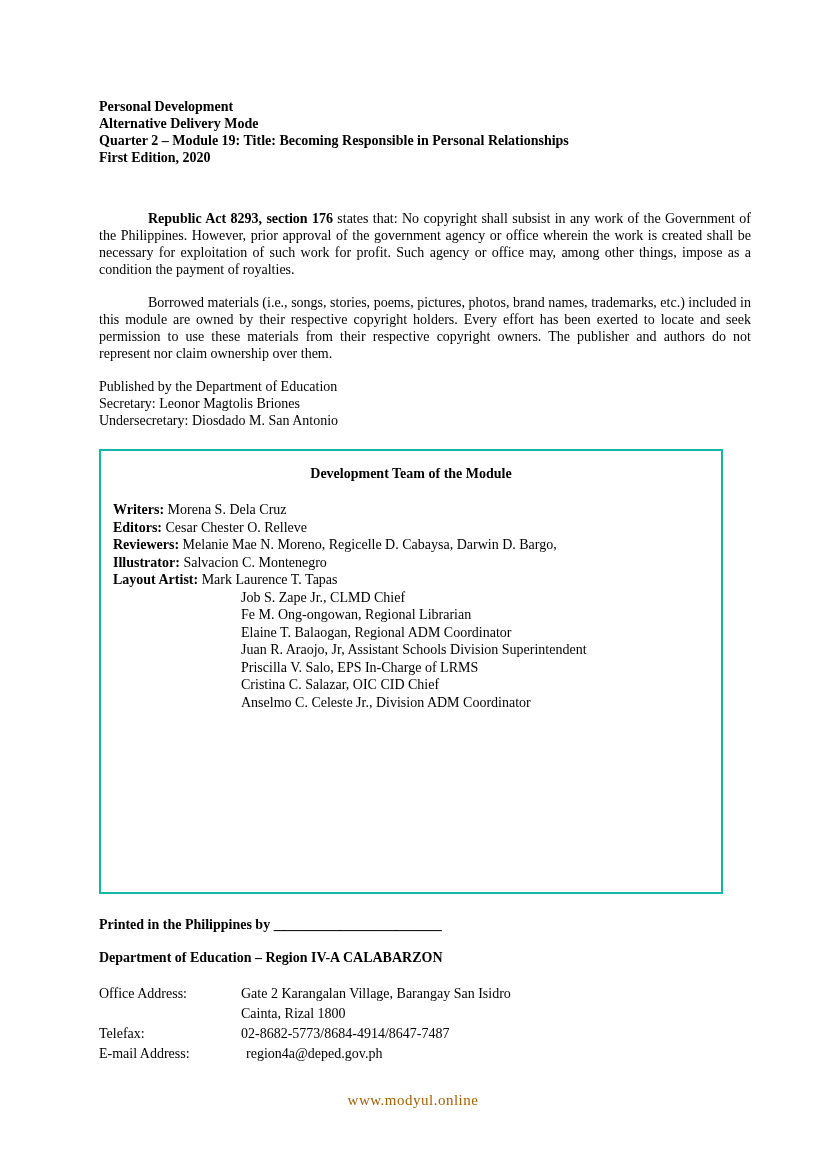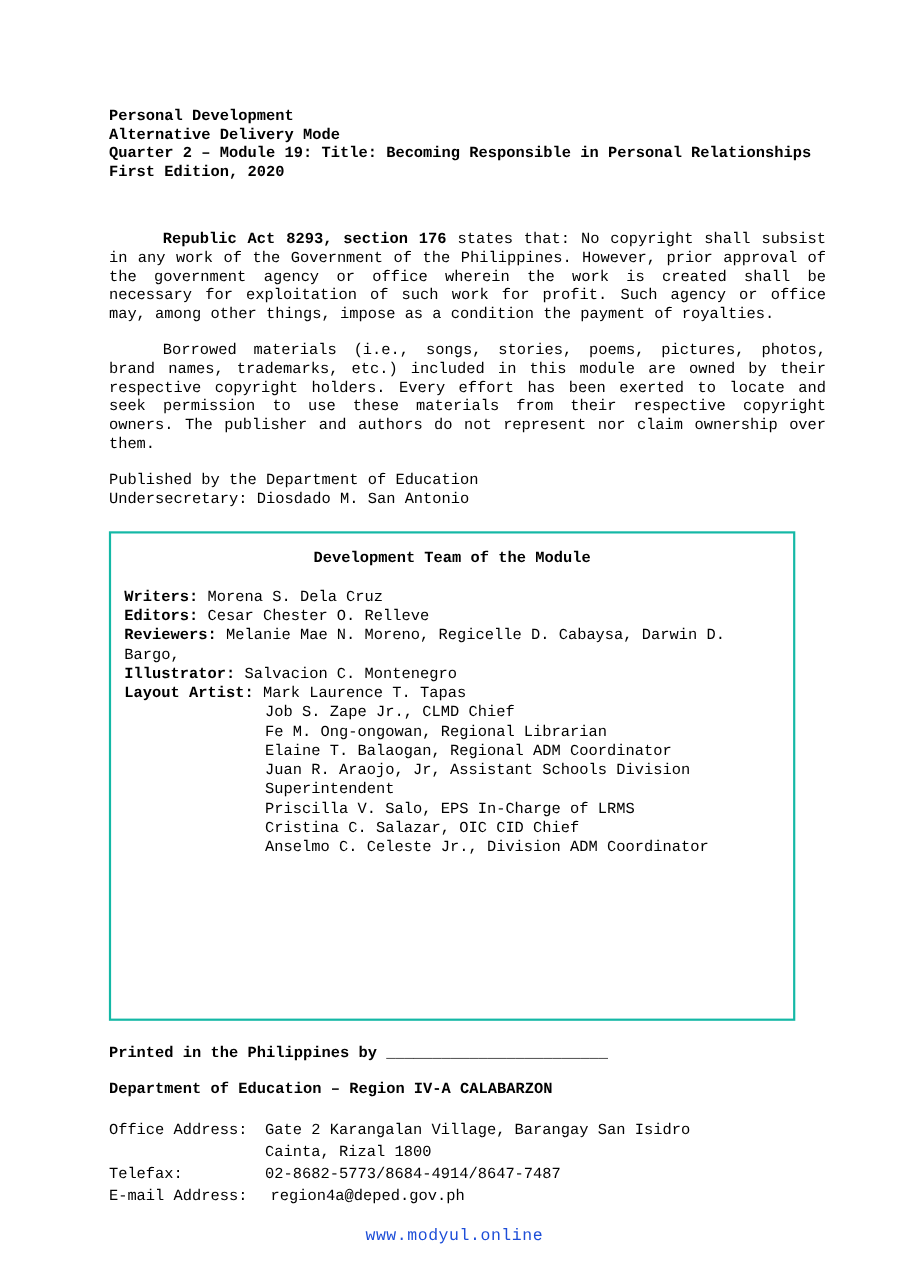--- a/index.html
+++ b/index.html
@@ -2,21 +2,21 @@
 <html><head>
 <meta charset="utf-8">
 <style>
   * { margin: 0; padding: 0; box-sizing: border-box; }
   html, body { background: #ffffff; }
   .page {
     position: relative;
     width: 826px;
     height: 1135px;
     background: #ffffff;
-    font-family: Liberation Mono, monospace;
+    font-family: Liberation Serif, serif;
     font-size: 14px;
     color: #000000;
     overflow: hidden;
     border-radius: 28px;
   }
   .content {
     position: absolute;
     left: 99px;
     top: 98px;
     width: 652px;
@@ -63,23 +63,23 @@
   }
   .contact-block { line-height: 20px; }
   .contact-row { display: flex; }
   .contact-label { width: 142px; flex: 0 0 142px; }
   .contact-value { flex: 1; }
   .contact-value.slight-indent { padding-left: 5px; }
   .watermark {
     position: absolute;
     left: 0;
     right: 0;
-    top: 1115px;
+    top: 1092px;
     text-align: center;
-    color: #1d4ed8;
+    color: #a16207;
     font-size: 15px;
     letter-spacing: 0.5px;
   }
 </style>
 </head>
 <body>
 
 <div class="page">
   <div class="content">
 
@@ -89,20 +89,21 @@
       <div>Quarter 2 – Module 19: Title: Becoming Responsible in Personal Relationships</div>
       <div>First Edition, 2020</div>
     </div>
 
     <p class="body-para"><b>Republic Act 8293, section 176</b><span> states that: No copyright shall subsist in any work of the Government of the Philippines. However, prior approval of the government agency or office wherein the work is created shall be necessary for exploitation of such work for profit. Such agency or office may, among other things, impose as a condition the payment of royalties.</span></p>
 
     <p class="body-para">Borrowed materials (i.e., songs, stories, poems, pictures, photos, brand names, trademarks, etc.) included in this module are owned by their respective copyright holders. Every effort has been exerted to locate and seek permission to use these materials from their respective copyright owners. The publisher and authors do not represent nor claim ownership over them.</p>
 
     <div class="publisher-block">
       <div>Published by the Department of Education</div>
+      <div>Secretary: Leonor Magtolis Briones</div>
       <div>Undersecretary: Diosdado M. San Antonio</div>
     </div>
 
     <div class="dev-team-box">
       <div class="box-title">Development Team of the Module</div>
 
       <div class="role-row"><b>Writers:</b> <span>Morena S. Dela Cruz</span></div>
       <div class="role-row"><b>Editors:</b> <span>Cesar Chester O. Relleve</span></div>
       <div class="role-row"><b>Reviewers:</b> <span>Melanie Mae N. Moreno, Regicelle D. Cabaysa, Darwin D. Bargo,</span></div>
       <div class="role-row"><b>Illustrator:</b> <span>Salvacion C. Montenegro</span></div>

